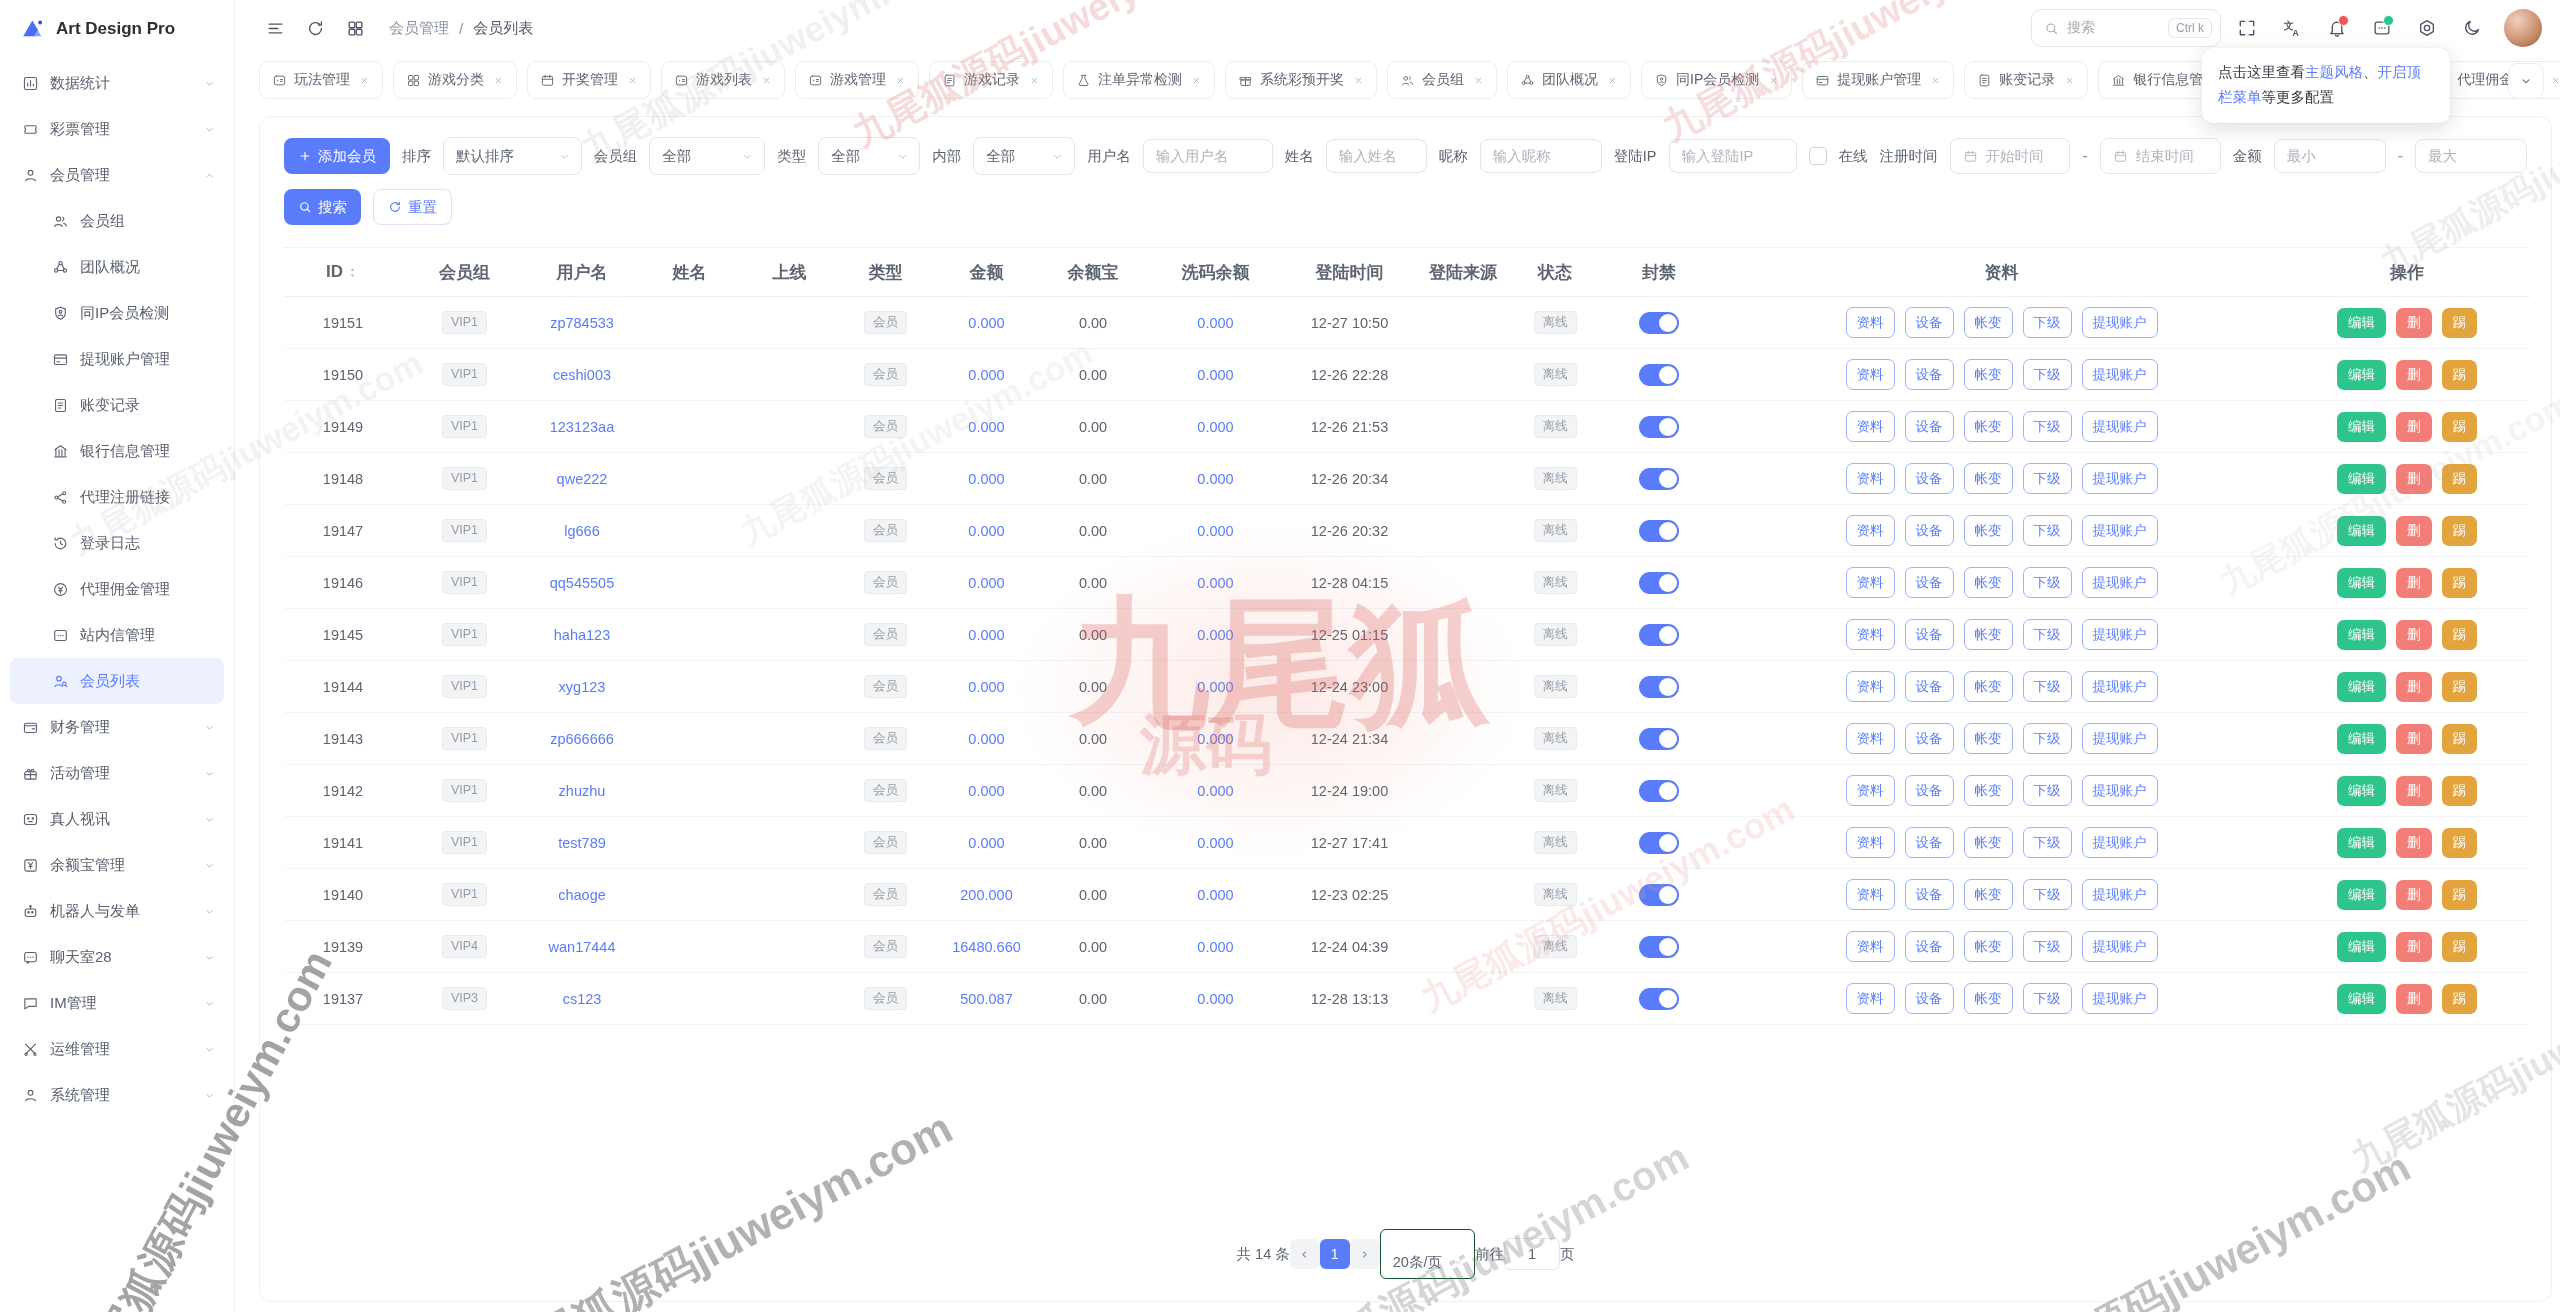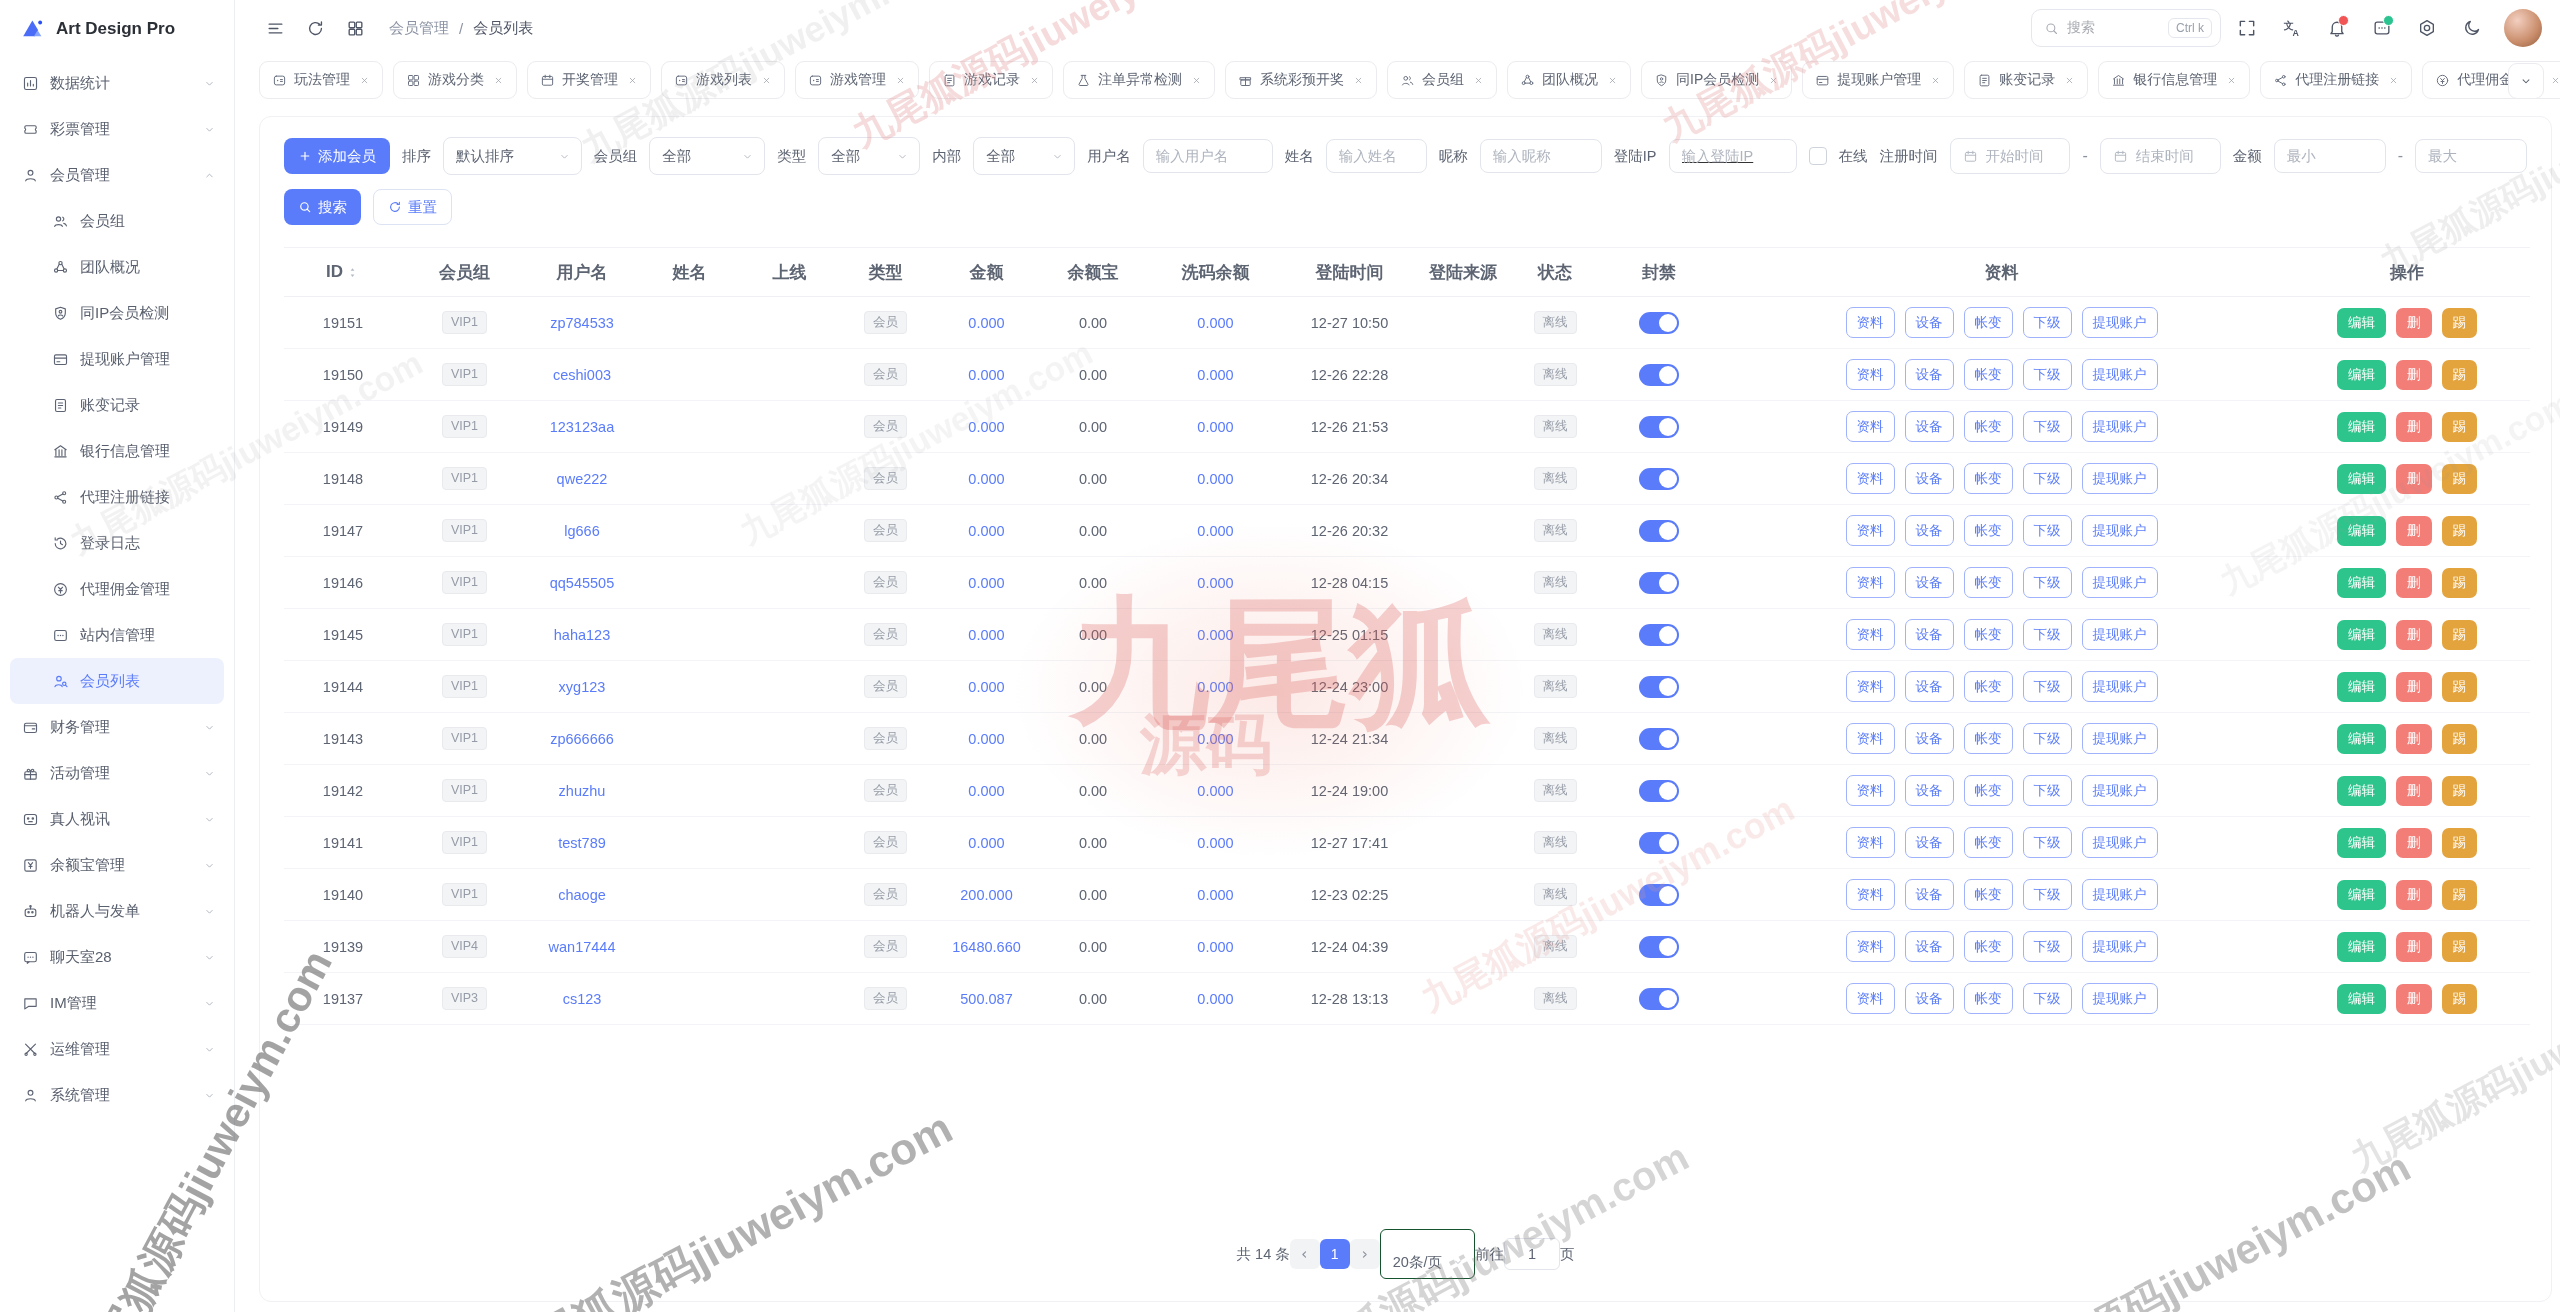--- a/index.html
+++ b/index.html
@@ -791,21 +791,21 @@
               </svg>
             </span>
         </div>
         <span class="flabel">用户名</span>
         <input class="tinput" style="width: 130px;" placeholder="输入用户名">
         <span class="flabel">姓名</span>
         <input class="tinput" style="width: 101px;" placeholder="输入姓名">
         <span class="flabel">昵称</span>
         <input class="tinput" style="width: 122px;" placeholder="输入昵称">
         <span class="flabel">登陆IP</span>
-        <input class="tinput" style="width: 128px; text-decoration: underline;" placeholder="输入登陆IP">
+        <input class="tinput" style="width: 128px;" placeholder="输入登陆IP">
         <span class="checkbox"></span>
         <span class="flabel">在线</span>
         <span class="flabel">注册时间</span>
         <div class="dateinput" style="width:150px">
           <svg viewBox="0 0 24 24" fill="none" stroke="currentColor" stroke-width="1.6" stroke-linecap="round">
               <rect x="3.8" y="5.5" width="16.4" height="14" rx="2"></rect>
               <path d="M3.8 10h16.4M8.3 3.5v4M15.7 3.5v4"></path>
             </svg>
           <span>开始时间</span>
         </div>
@@ -1347,20 +1347,23 @@
               <path d="M7 10l5 5 5-5"></path>
             </svg>
         </div>
         <span>前往</span>
         <input class="pg-input" value="1" style="">
         <span>页</span>
       </div>
     </section>
   </div>
 
+  <div class="tooltip">
+    <span>点击这里查看</span><span class="tlink">主题风格</span><span>、</span><span class="tlink">开启顶栏菜单</span><span>等更多配置</span>
+  </div>
 
   <div class="wm-blob"></div>
   <div id="wm-layer">
       <span class="wm" style="left: -36px; top: 1140px; font-size: 42px; color: rgb(74, 74, 74); opacity: 0.5; transform: rotate(-62deg);">九尾狐源码jiuweiym.com</span>
       <span class="wm" style="left: 470px; top: 1215px; font-size: 44px; color: rgb(85, 85, 85); opacity: 0.45; transform: rotate(-28deg);">九尾狐源码jiuweiym.com</span>
       <span class="wm" style="left: 1250px; top: 1235px; font-size: 40px; color: rgb(119, 119, 119); opacity: 0.3; transform: rotate(-28deg);">九尾狐源码jiuweiym.com</span>
       <span class="wm" style="left: 1950px; top: 1250px; font-size: 42px; color: rgb(102, 102, 102); opacity: 0.4; transform: rotate(-28deg);">九尾狐源码jiuweiym.com</span>
       <span class="wm" style="left: 2330px; top: 1040px; font-size: 36px; color: rgb(136, 136, 136); opacity: 0.22; transform: rotate(-28deg);">九尾狐源码jiuweiym.com</span>
       <span class="wm" style="left: 560px; top: 30px; font-size: 36px; color: rgb(153, 153, 153); opacity: 0.14; transform: rotate(-28deg);">九尾狐源码jiuweiym.com</span>
       <span class="wm" style="left: 830px; top: 8px; font-size: 38px; color: rgb(224, 138, 138); opacity: 0.3; transform: rotate(-28deg);">九尾狐源码jiuweiym.com</span>

